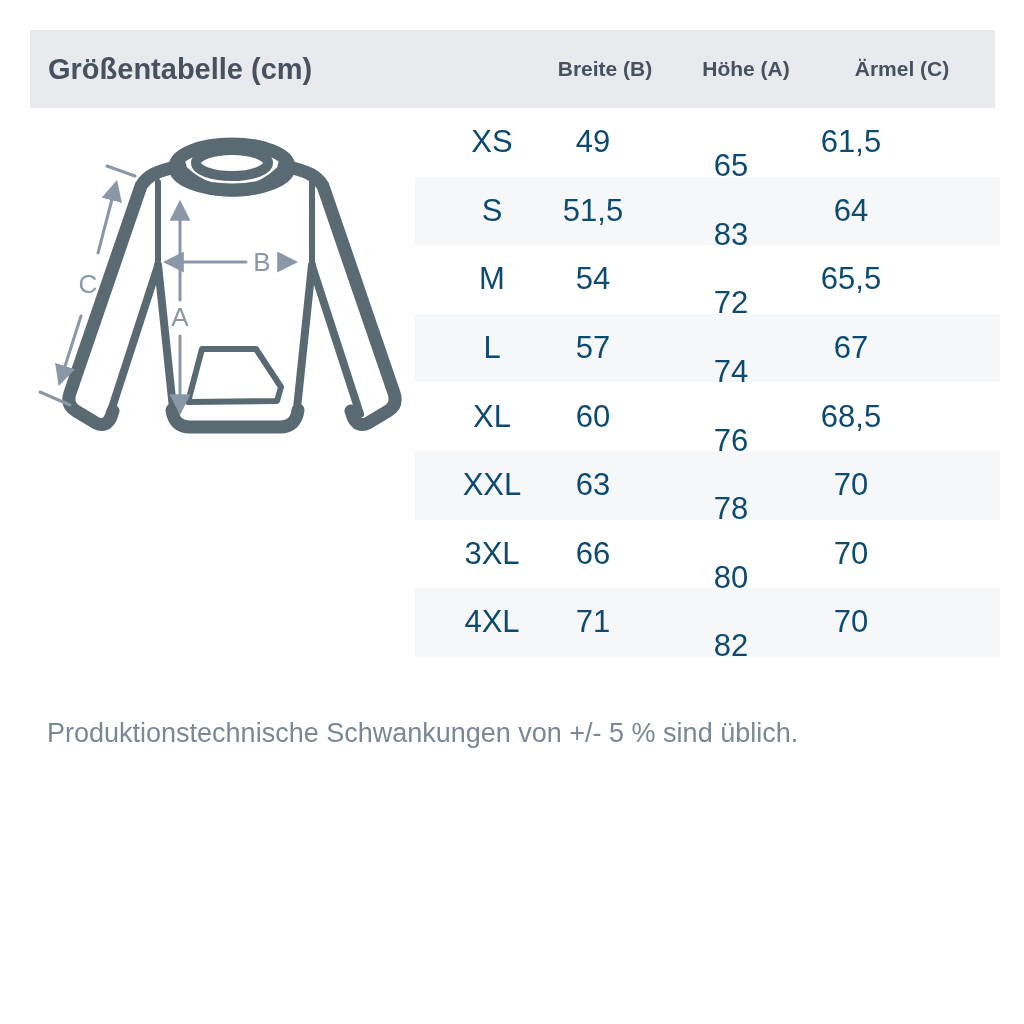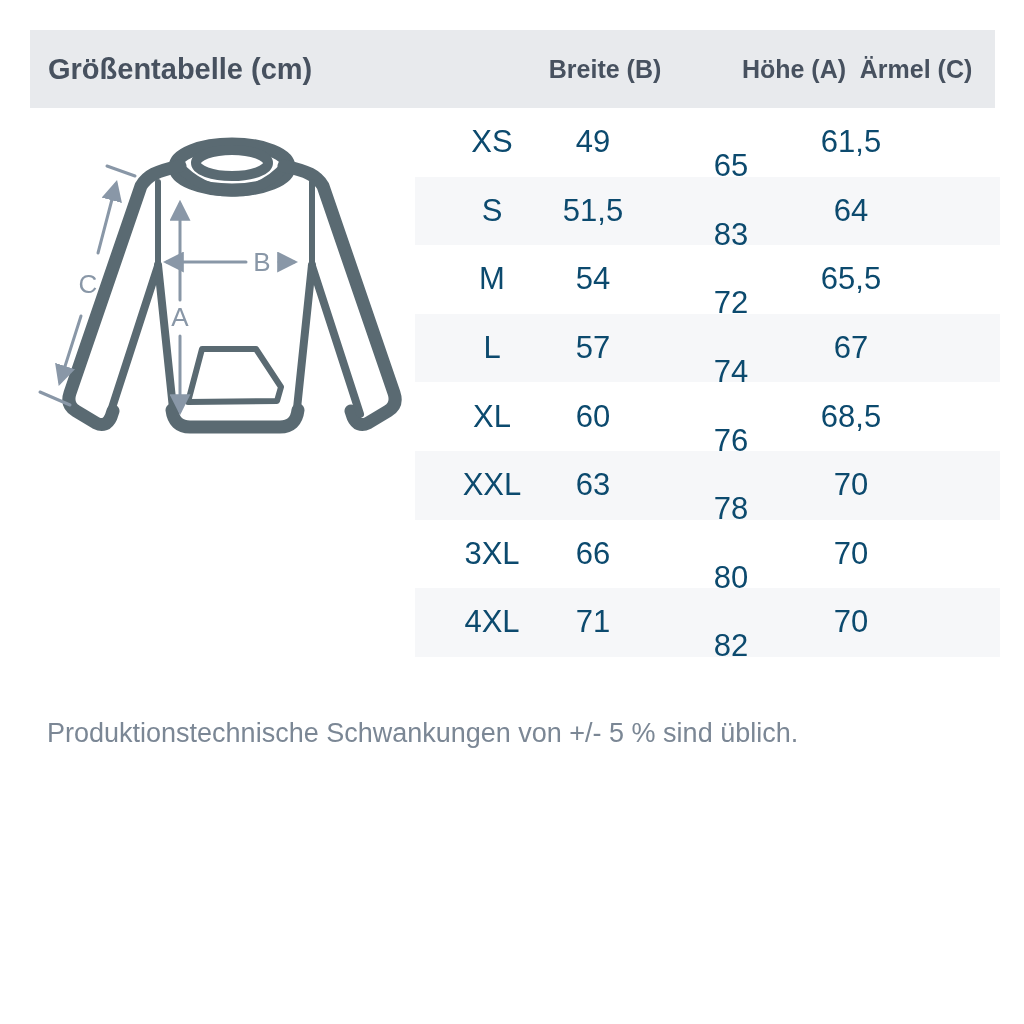--- a/index.html
+++ b/index.html
@@ -12,25 +12,25 @@
     position:absolute;left:30px;top:30px;width:965px;height:78px;
     background:#e8eaed;
     text-align:center;
   }
   .band .title{
     position:absolute;left:18px;top:50%;transform:translateY(-50%);
     font-size:29px;font-weight:bold;color:#47515f;white-space:nowrap;
   }
   .band .colhead{
     position:absolute;top:50%;transform:translate(-50%,-50%);
-    font-size:25px;font-weight:bold;color:#47515f;white-space:nowrap;
+    font-size:21px;font-weight:bold;color:#47515f;white-space:nowrap;
   }
   .band .h0{left:575px;}
-  .band .h1{left:716px;margin-left:48px;}
-  .band .h2{left:872px;margin-left:14px;}
+  .band .h1{left:716px;}
+  .band .h2{left:872px;}
   
   .sizetable{position:absolute;left:415px;top:108px;width:585px;}
   .row{position:relative;height:68.6px;}
   .row:nth-child(even){background:#f6f7f9;}
   .cell{
     position:absolute;top:50%;transform:translate(-50%,-50%);
     font-size:31px;color:#0c4a6e;white-space:nowrap;
   }
   .c0{left:77px;}
   .c1{left:178px;}

